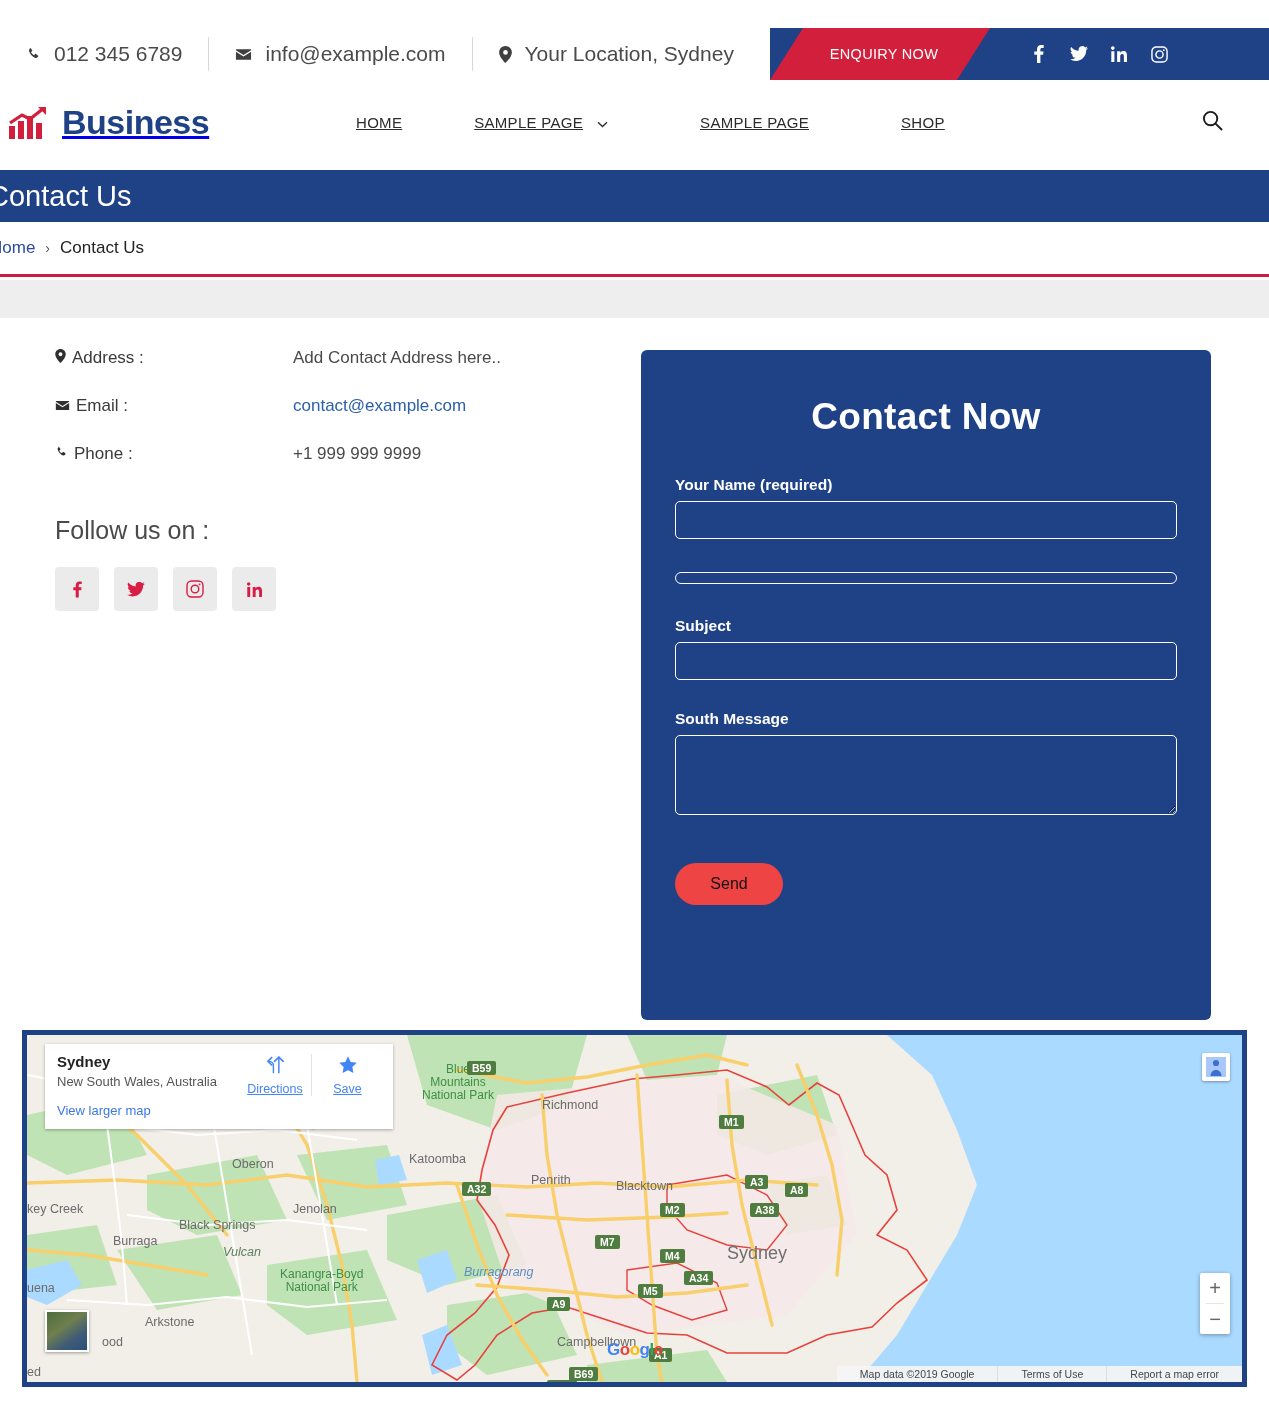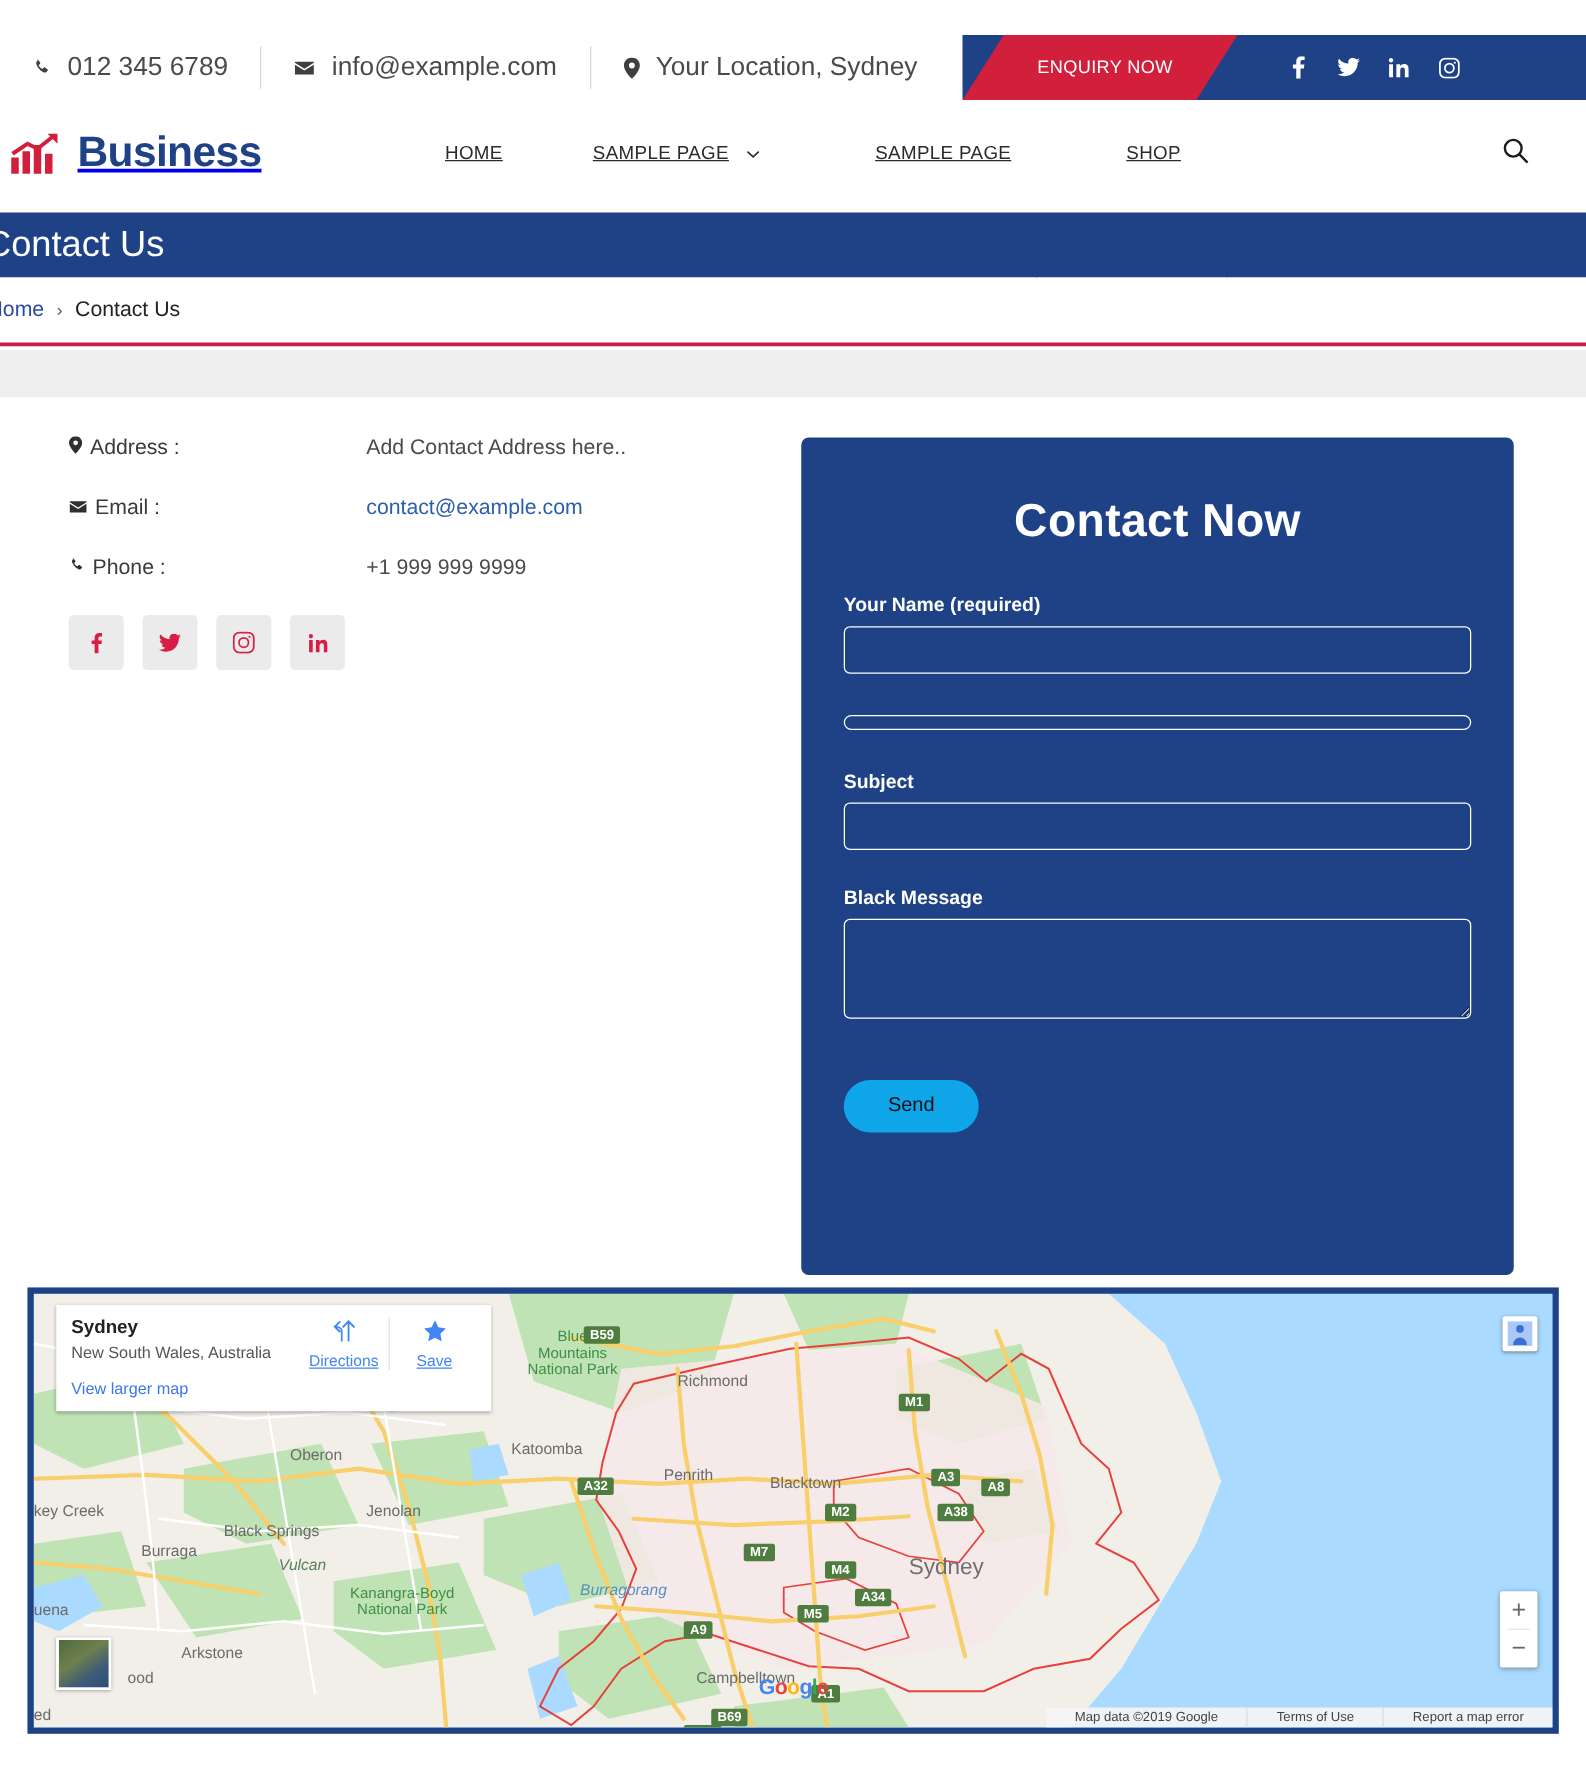--- a/index.html
+++ b/index.html
@@ -181,21 +181,21 @@
   .ta {
     width: 100%; height: 80px;
     background: transparent; border: 1px solid #ffffff;
     border-radius: 5px; color: #ffffff;
     font-family: "Liberation Sans", sans-serif; font-size: 15px;
     padding: 6px 10px; outline: none; resize: vertical;
   }
   .send-btn {
     margin-top: 14px;
     width: 108px; height: 42px;
-    background: #0ea5e9; border: none; border-radius: 21px;
+    background: #ef4444; border: none; border-radius: 21px;
     font-family: "Liberation Sans", sans-serif;
     font-size: 16px; color: #111111; cursor: pointer;
   }
 
   
   .map-frame {
     position: absolute; left: 22px; top: 1030px;
     width: 1225px; height: 357px;
     border: 5px solid #1f4287;
     overflow: hidden;
@@ -436,20 +436,21 @@
         <span class="mini">
           <svg width="13" height="13" viewBox="0 0 16 16" fill="#2f2f2f">
               <path d="M3.7 1.2c.4-.4 1-.3 1.3.1l1.5 2c.3.4.2.9-.1 1.2l-.9.7c-.1.1-.2.3-.1.5.5 1.2 1.7 2.4 2.9 2.9.2.1.4 0 .5-.1l.7-.9c.3-.3.8-.4 1.2-.1l2 1.5c.4.3.5.9.1 1.3l-.9.9c-.5.5-1.2.7-1.9.5C7.3 10.9 4.3 7.9 3.2 4.3c-.2-.7 0-1.4.5-1.9l.9-.9z"></path>
             </svg>
         </span>
         <span>Phone :</span>
       </div>
       <div class="ci-value">+1 999 999 9999</div>
     </div>
 
+    <div class="follow-title">Follow us on :</div>
 
     <div class="social-row">
       <a class="soc-box" href="#">
         <svg width="9" height="17" viewBox="0 0 10 18" fill="#d81e45">
             <path d="M6.4 18V9.8h2.7l.4-3.2H6.4V4.6c0-.9.3-1.6 1.6-1.6h1.7V.1C9.4.1 8.4 0 7.2 0 4.7 0 3 1.5 3 4.3v2.3H.3v3.2H3V18h3.4z"></path>
           </svg>
       </a>
       <a class="soc-box" href="#">
         <svg width="18" height="15" viewBox="0 0 20 17" fill="#d81e45">
             <path d="M20 2c-.7.3-1.5.5-2.4.6A4.1 4.1 0 0 0 19.4.3c-.8.5-1.7.8-2.6 1A4.1 4.1 0 0 0 9.7 5c-3.4-.2-6.4-1.8-8.4-4.3a4.1 4.1 0 0 0 1.3 5.5c-.7 0-1.3-.2-1.9-.5 0 2 1.4 3.6 3.3 4-.6.2-1.2.2-1.8.1a4.1 4.1 0 0 0 3.8 2.9A8.3 8.3 0 0 1 0 14.4a11.7 11.7 0 0 0 6.3 1.9c7.6 0 11.7-6.3 11.7-11.7v-.5c.8-.6 1.5-1.3 2-2.1z"></path>
@@ -481,21 +482,21 @@
     <div class="field-group">
       <input class="inp collapsed" type="text" value="" style="">
     </div>
 
     <div class="field-group">
       <div class="field-label">Subject</div>
       <input class="inp" type="text" value="" style="">
     </div>
 
     <div class="field-group">
-      <div class="field-label">Black Message</div>
+      <div class="field-label">South Message</div>
       <textarea class="ta" style=""></textarea>
     </div>
 
     <button class="send-btn" type="submit">Send</button>
   </form>
 </div>
 
 <div class="map-frame">
   <div class="map-canvas">
     <svg class="map-svg" width="1215" height="347" viewBox="0 0 1215 347">

